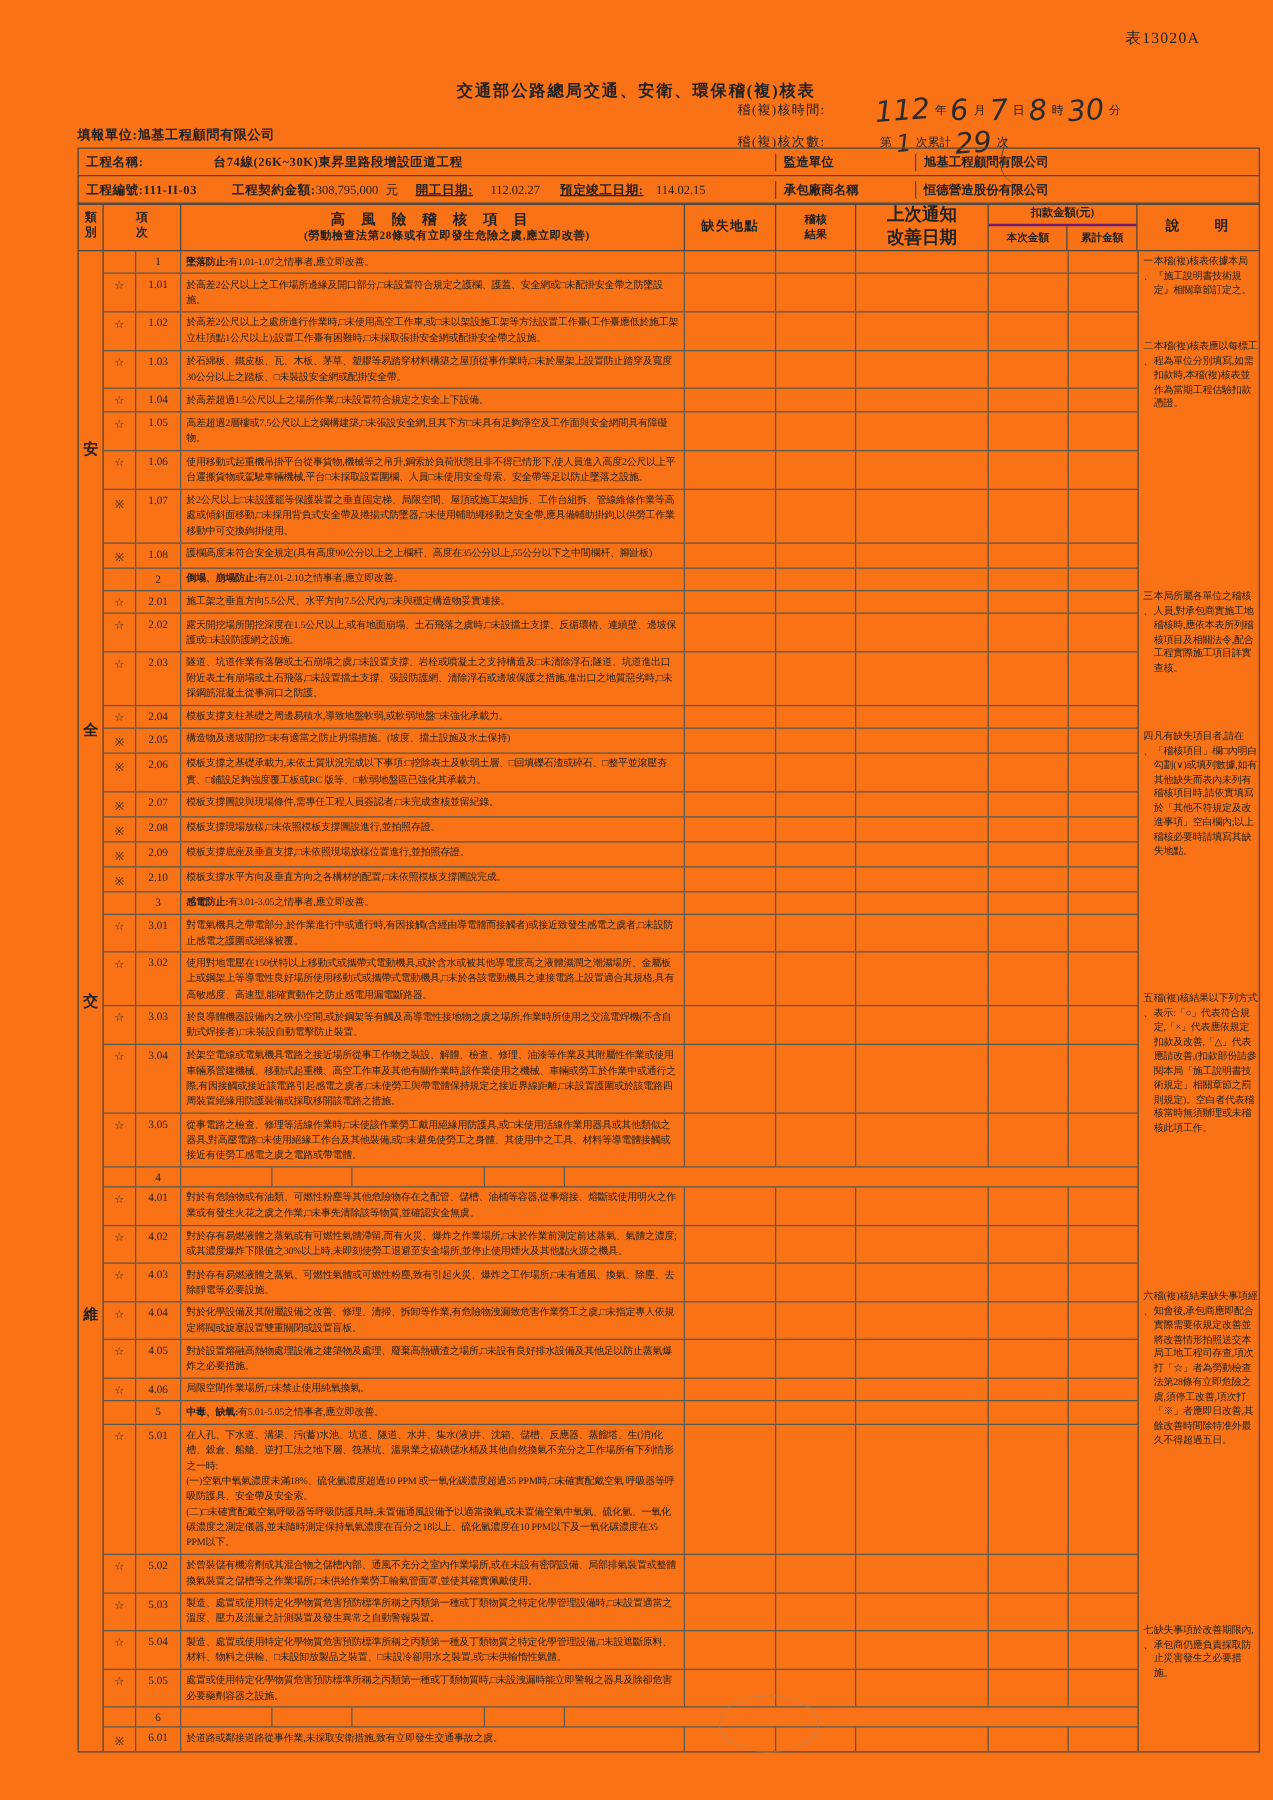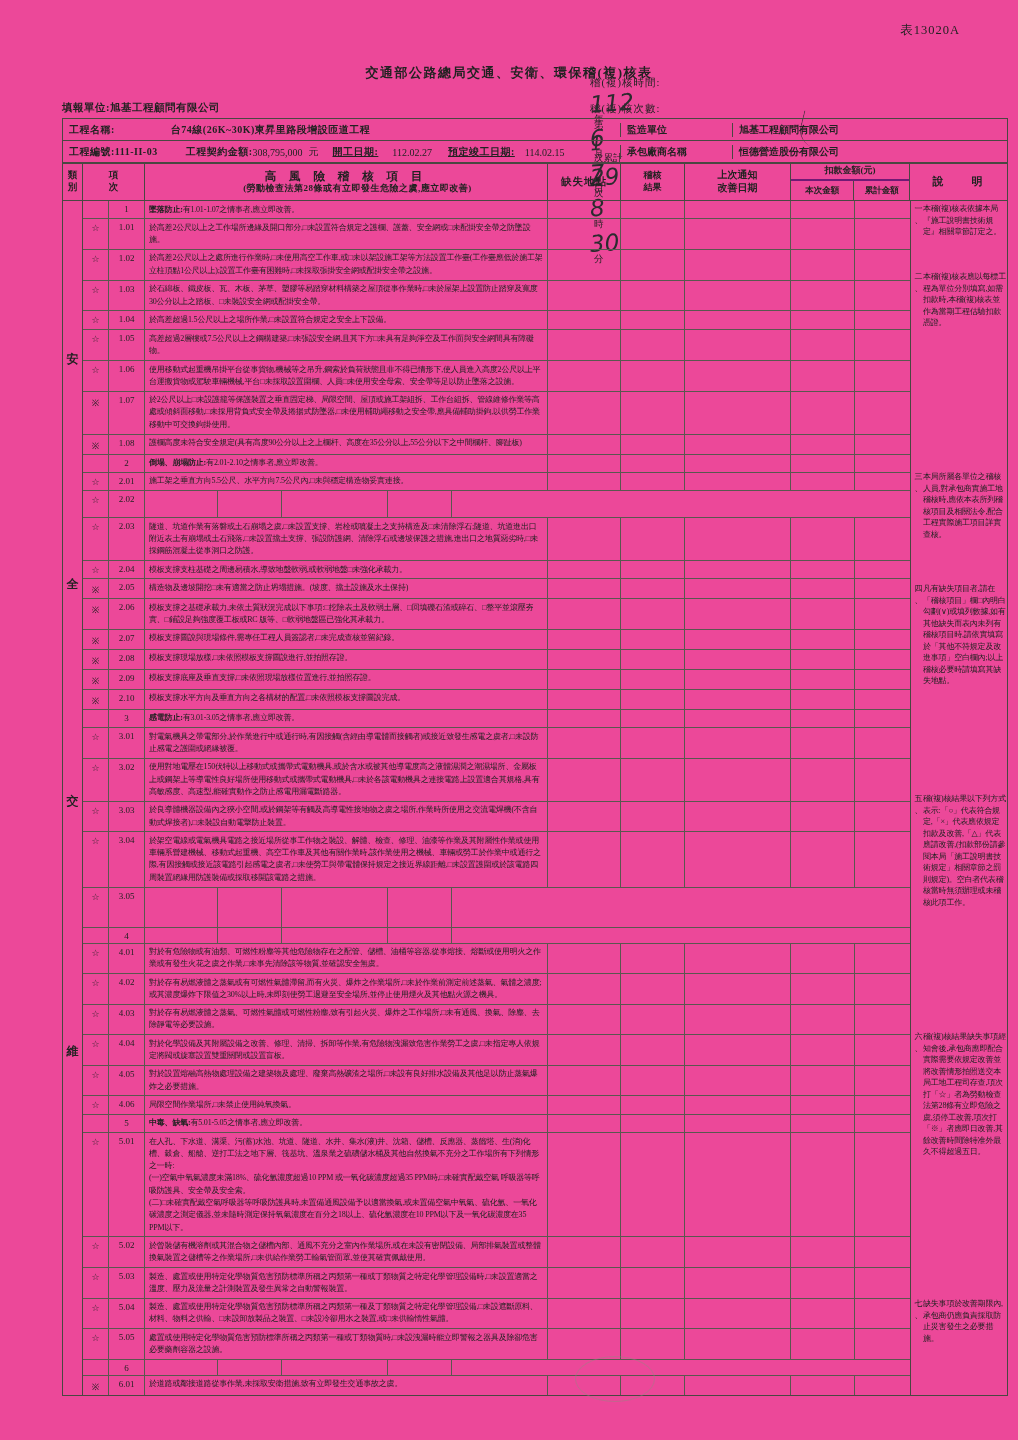--- a/index.html
+++ b/index.html
@@ -1,25 +1,25 @@
 <!DOCTYPE html>
 <html><head>
 <meta charset="utf-8">
 <style>
   html,body{margin:0;padding:0;background:#e8e6e0;}
   .page{
     position:relative;width:1018px;height:1440px;margin:0 auto;
-    background:#ec4899;color:#222;
+    background:#f97316;color:#222;
     font-family:"Liberation Serif","DejaVu Serif",serif;
     overflow:hidden;
   }
   .form-code{position:absolute;top:22px;right:58px;font-size:12.5px;letter-spacing:1px;}
   .title{position:absolute;top:64px;left:0;width:100%;text-align:center;font-size:13px;letter-spacing:1.5px;font-weight:600;}
   .meta{position:absolute;left:590px;top:76px;width:420px;}
-  .meta-row{display:flex;align-items:flex-start;height:26px;flex-direction:column;}
+  .meta-row{display:flex;align-items:center;height:26px;}
   .meta-label{font-size:10.5px;letter-spacing:1px;width:110px;flex:0 0 auto;padding-bottom:3px;}
   .hw{font-family:"DejaVu Sans",sans-serif;color:#2b2b2e;}
   .hw-big{font-size:23px;line-height:20px;display:inline-block;transform:rotate(-4deg);font-style:italic;}
   .hw-mid{font-size:19px;line-height:18px;display:inline-block;transform:rotate(-5deg);font-style:italic;}
   .unit-small{font-size:9.5px;margin:0 3px 2px 4px;}
   .fill-unit{position:absolute;left:62px;top:101px;font-size:10.5px;font-weight:600;letter-spacing:0.5px;}
   
   .info{position:absolute;left:62px;top:118px;width:946px;border:1.5px solid #4a4742;box-sizing:border-box;}
   .info-row{display:flex;height:22px;border-bottom:1px solid #4a4742;box-sizing:border-box;font-size:10px;align-items:center;}
   .info-row:last-child{border-bottom:none;}
@@ -36,21 +36,21 @@
   .mhead{display:flex;height:38px;border-bottom:1px solid #4a4742;box-sizing:border-box;font-size:9.5px;font-weight:600;}
   .hcell{box-sizing:border-box;border-right:1px solid #4a4742;display:flex;flex-direction:column;align-items:center;justify-content:center;text-align:center;line-height:1.25;}
   .hcell:last-child{border-right:none;}
   .h-cat{width:20px;flex:0 0 auto;}
   .h-no{width:62px;flex:0 0 auto;}
   .h-text{width:403px;flex:0 0 auto;}
   .h-text .t1{font-size:11.5px;letter-spacing:5px;}
   .h-text .t2{font-size:9px;letter-spacing:0.5px;font-weight:600;padding-left:23px;}
   .h-loc{width:73px;flex:0 0 auto;font-size:10.5px;letter-spacing:1px;}
   .h-res{width:64px;flex:0 0 auto;font-size:9px;}
-  .h-not{width:106px;flex:0 0 auto;font-size:10px;}
+  .h-not{width:106px;flex:0 0 auto;font-size:14px;}
   .h-amt{width:119px;flex:0 0 auto;padding:0;}
   .h-amt .top{height:18px;border-bottom:2px solid #701a75;width:100%;display:flex;align-items:center;justify-content:center;box-sizing:border-box;font-size:9px;}
   .h-amt .bot{flex:1;display:flex;width:100%;}
   .h-amt .bot span{display:flex;align-items:center;justify-content:center;font-size:8.5px;box-sizing:border-box;}
   .h-amt .bot .b1{width:64px;border-right:1px solid #4a4742;}
   .h-amt .bot .b2{width:55px;}
   .h-remark{width:99px;flex:1;font-size:11px;letter-spacing:2px;}
   
   .mbody{position:relative;display:flex;min-height:1192px;}
   .cat-col{width:20px;flex:0 0 auto;border-right:1px solid #4a4742;position:relative;box-sizing:border-box;}
@@ -287,20 +287,21 @@
             <div class="tc c-text">施工架之垂直方向5.5公尺、水平方向7.5公尺內,□未與穩定構造物妥實連接。</div>
             <div class="tc c-loc"></div>
             <div class="tc c-res"></div>
             <div class="tc c-not"></div>
             <div class="tc c-a1"></div>
             <div class="tc c-a2"></div>
           </div>
           <div class="trow" style="min-height: 27px;">
             <div class="tc c-sym">☆</div>
             <div class="tc c-no">2.02</div>
+            <div class="tc c-text">露天開挖場所開挖深度在1.5公尺以上,或有地面崩塌、土石飛落之虞時,□未設擋土支撐、反循環樁、連續壁、邊坡保護或□未設防護網之設施。</div>
             <div class="tc c-loc"></div>
             <div class="tc c-res"></div>
             <div class="tc c-not"></div>
             <div class="tc c-a1"></div>
             <div class="tc c-a2"></div>
           </div>
           <div class="trow" style="min-height: 39px;">
             <div class="tc c-sym">☆</div>
             <div class="tc c-no">2.03</div>
             <div class="tc c-text">隧道、坑道作業有落磐或土石崩塌之虞,□未設置支撐、岩栓或噴凝土之支持構造及□未清除浮石;隧道、坑道進出口附近表土有崩塌或土石飛落,□未設置擋土支撐、張設防護網、清除浮石或邊坡保護之措施,進出口之地質惡劣時,□未採鋼筋混凝土從事洞口之防護。</div>
@@ -426,20 +427,21 @@
             <div class="tc c-text">於架空電線或電氣機具電路之接近場所從事工作物之裝設、解體、檢查、修理、油漆等作業及其附屬性作業或使用車輛系營建機械、移動式起重機、高空工作車及其他有關作業時,該作業使用之機械、車輛或勞工於作業中或通行之際,有因接觸或接近該電路引起感電之虞者,□未使勞工與帶電體保持規定之接近界線距離,□未設置護圍或於該電路四周裝置絕緣用防護裝備或採取移開該電路之措施。</div>
             <div class="tc c-loc"></div>
             <div class="tc c-res"></div>
             <div class="tc c-not"></div>
             <div class="tc c-a1"></div>
             <div class="tc c-a2"></div>
           </div>
           <div class="trow" style="min-height: 40px;">
             <div class="tc c-sym">☆</div>
             <div class="tc c-no">3.05</div>
+            <div class="tc c-text">從事電路之檢查、修理等活線作業時,□未使該作業勞工戴用絕緣用防護具,或□未使用活線作業用器具或其他類似之器具,對高壓電路□未使用絕緣工作台及其他裝備,或□未避免使勞工之身體、其使用中之工具、材料等導電體接觸或接近有使勞工感電之虞之電路或帶電體。</div>
             <div class="tc c-loc"></div>
             <div class="tc c-res"></div>
             <div class="tc c-not"></div>
             <div class="tc c-a1"></div>
             <div class="tc c-a2"></div>
           </div>
           <div class="trow" style="min-height: 14px;">
             <div class="tc c-sym"></div>
             <div class="tc c-no">4</div>
             <div class="tc c-loc"></div>

